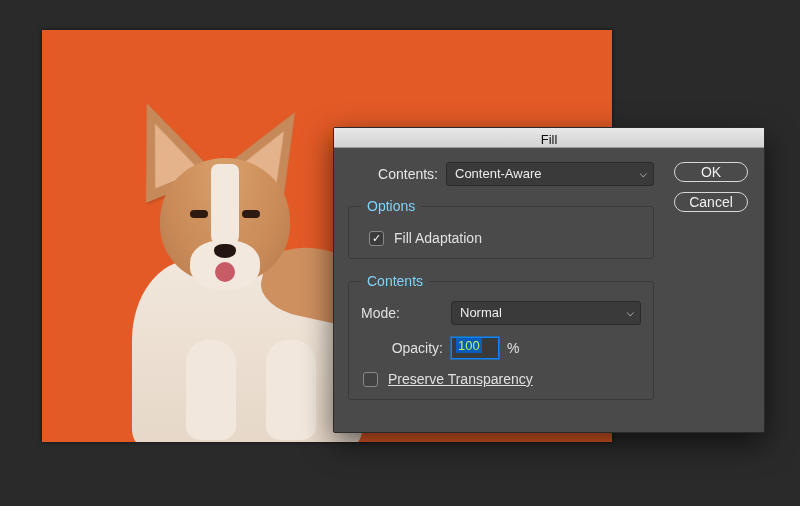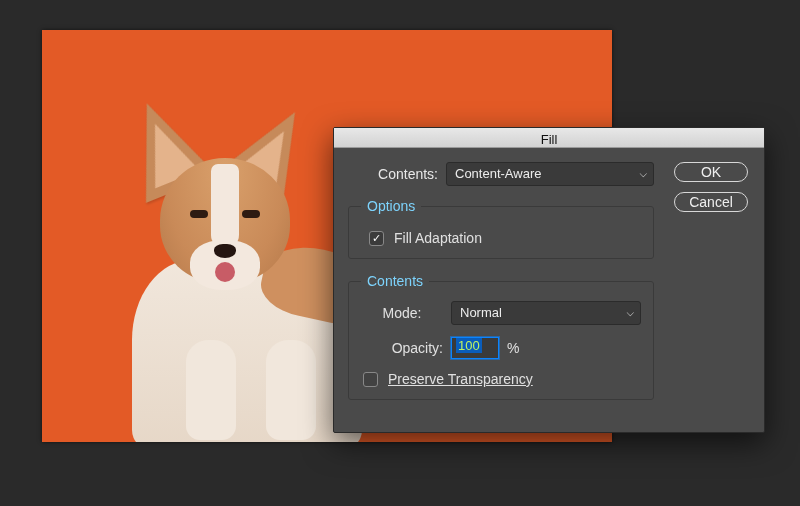--- a/index.html
+++ b/index.html
@@ -173,21 +173,21 @@
     .btn {
       height: 20px; width: 74px;
       border-radius: 13px;
       border: 1.5px solid #d8d8d8;
       color: #eee;
       background: transparent;
       font-size: 14px;
       display: flex; align-items: center; justify-content: center;
     }
     .blend-row { display:flex; align-items:center; margin-bottom:12px; }
-    .blend-row label.prefix { width: 82px; text-align:center; margin-right:8px; }
+    .blend-row label.prefix { width: 82px; text-align:left; margin-right:8px; }
     .opacity-row { display:flex; align-items:center; margin-bottom:8px; }
     .opacity-row label.prefix { width: 82px; text-align:right; margin-right:8px; }
   </style>
 </head>
 <body>
 
 <div class="canvas">
   <div class="dog">
     <div class="body"></div>
     <div class="shoulder"></div>

